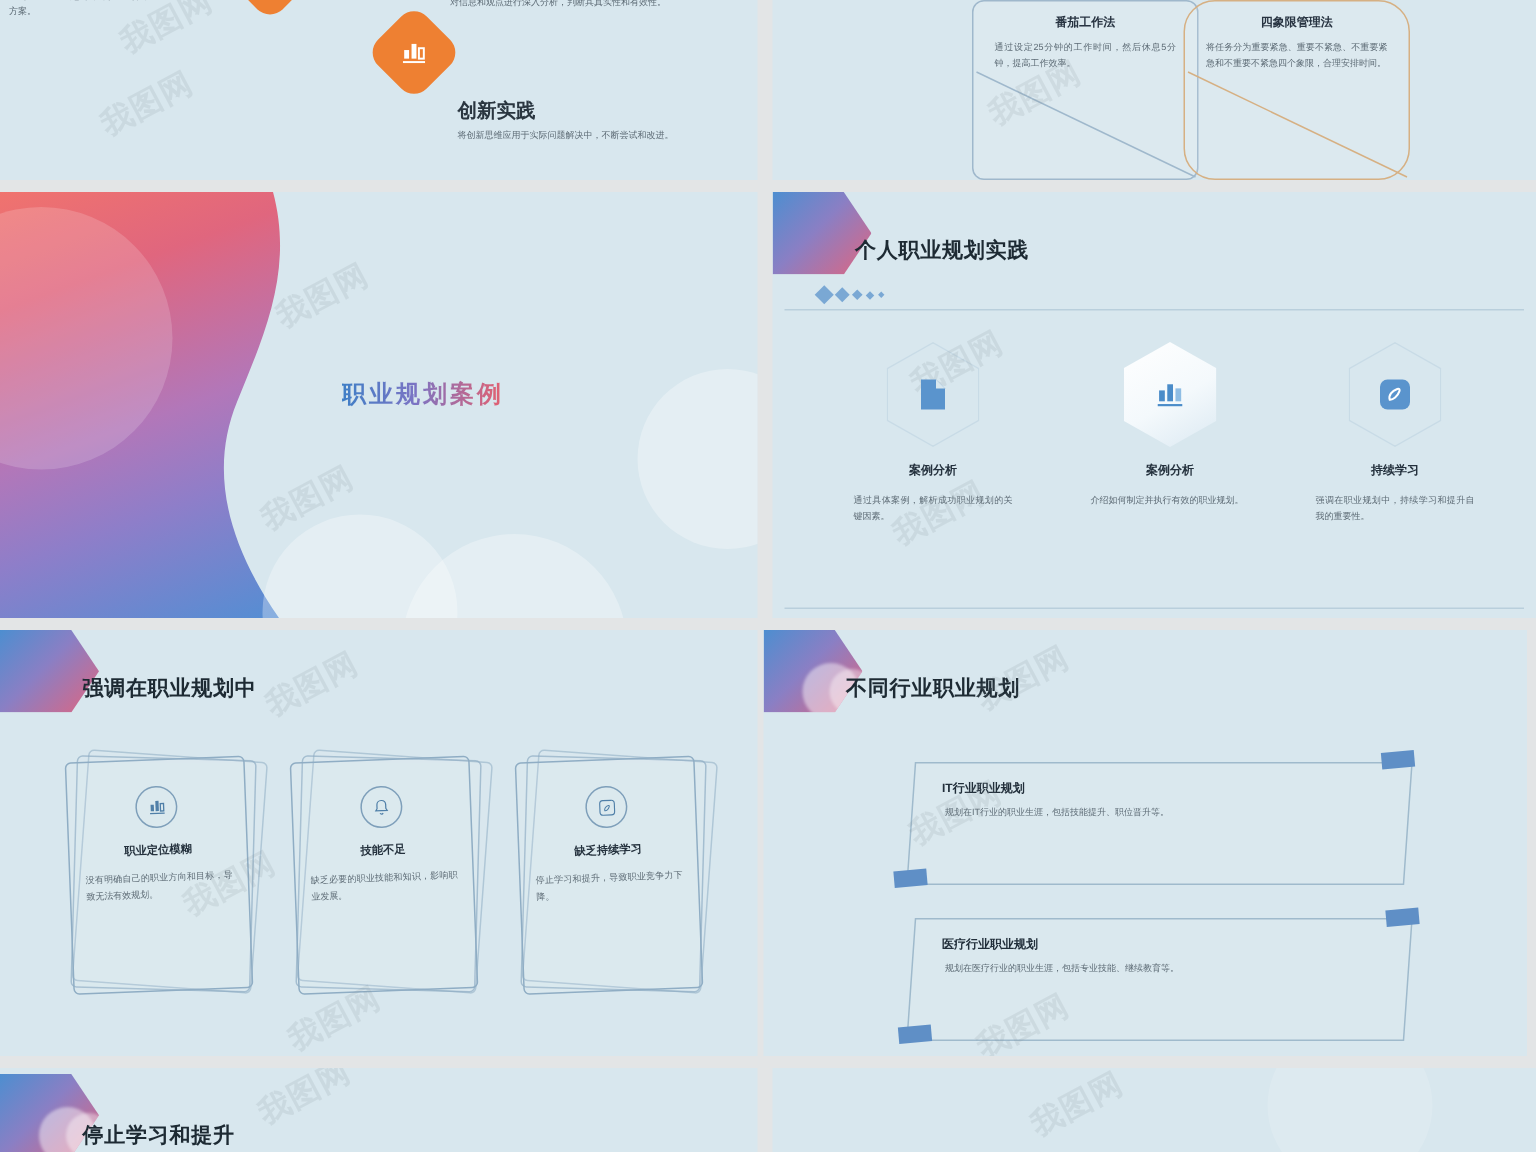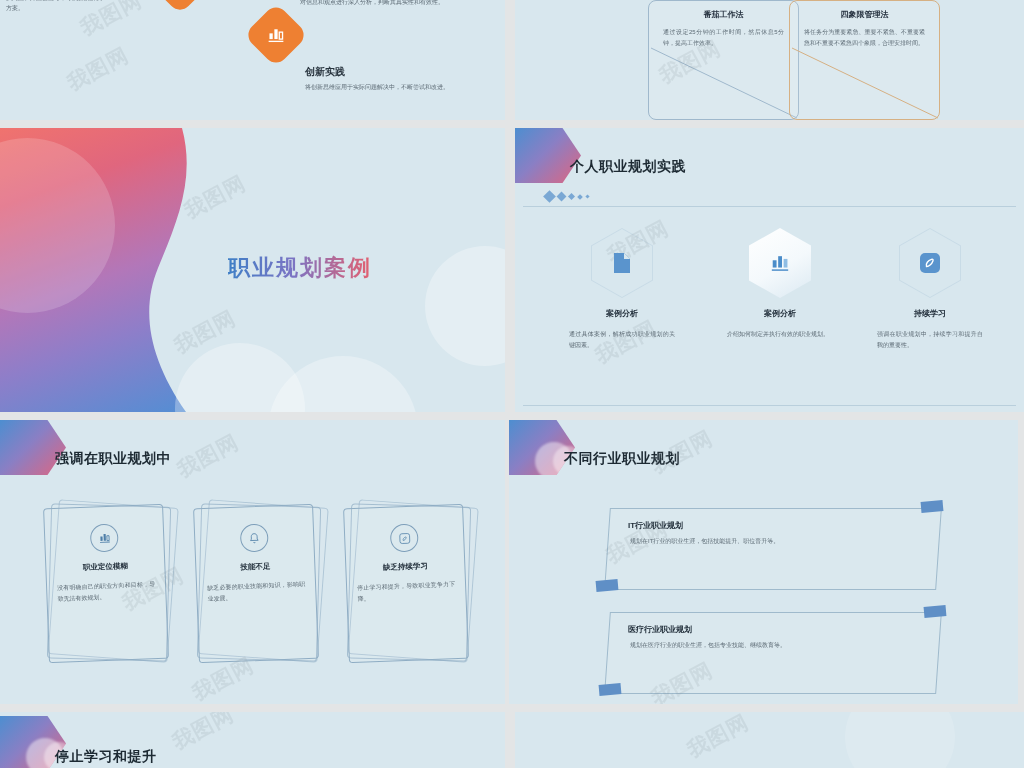--- a/index.html
+++ b/index.html
@@ -66,31 +66,31 @@
   
   .diamond{
     position:absolute;
     background:#ee8032;
     border-radius:12px;
     transform:rotate(45deg);
     display:flex;align-items:center;justify-content:center;
   }
   .diamond .gl{transform:rotate(-45deg);}
   .d-txt{position:absolute;}
-  .d-h{font-size:10px;font-weight:bold;color:#2a3640;margin-bottom:4px;}
+  .d-h{font-size:13px;font-weight:bold;color:#2a3640;margin-bottom:4px;}
   .d-p{font-size:6px;color:#5d6b75;line-height:1.65;}
 
   
   .ocard{
     position:absolute;
     border:1px solid #9fb8cc;
     border-radius:8px;
     background:rgba(255,255,255,.10);
   }
-  .ocard.amber{border-color:#d6b083;}
+  .ocard.amber{border-color:#d6b083;border-radius:21px;}
   .ocard .oc-h{
     position:absolute;left:0;right:0;top:8px;
     text-align:center;font-size:8px;font-weight:bold;color:#273341;
   }
   .ocard .oc-p{
     position:absolute;left:14px;right:14px;top:26px;
     font-size:6px;line-height:1.75;color:#5d6b75;text-align:justify;
   }
   .oc-slash{position:absolute;left:0;bottom:0;width:100%;height:100%;}
 
@@ -99,21 +99,21 @@
     position:absolute;left:0;top:0;width:210px;height:100%;
     background:linear-gradient(160deg,#f0736e 0%,#e0667e 22%,#b277b9 52%,#8e7ec9 70%,#4f8fd4 100%);
     clip-path:path("M0,0 L182,0 C196,52 176,96 158,140 C140,184 150,232 186,284 L0,284 Z");
   }
   .divider-glow{
     position:absolute;left:-60px;top:10px;width:175px;height:175px;
     border-radius:50%;background:rgba(255,255,255,.17);
   }
   .divider-title{
     position:absolute;left:228px;top:125px;
-    font-size:22px;font-weight:bold;letter-spacing:2px;
+    font-size:16px;font-weight:bold;letter-spacing:2px;
     background:linear-gradient(90deg,#3f7fc6 0%,#7b74c4 45%,#e4606f 100%);
     -webkit-background-clip:text;background-clip:text;color:transparent;
   }
   .ghost-circle{
     position:absolute;border-radius:50%;
     background:rgba(255,255,255,.30);
   }
 
   
   .hexrow-box{

